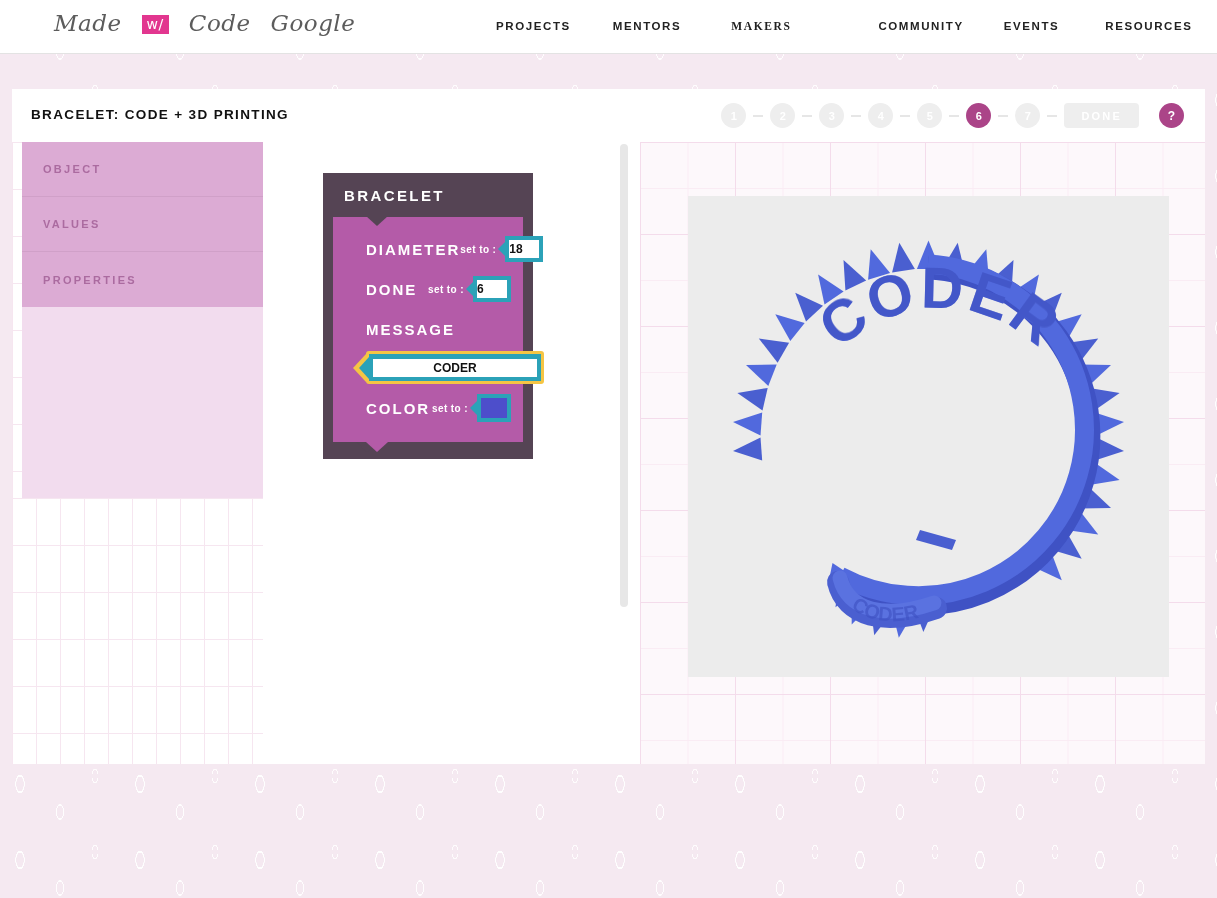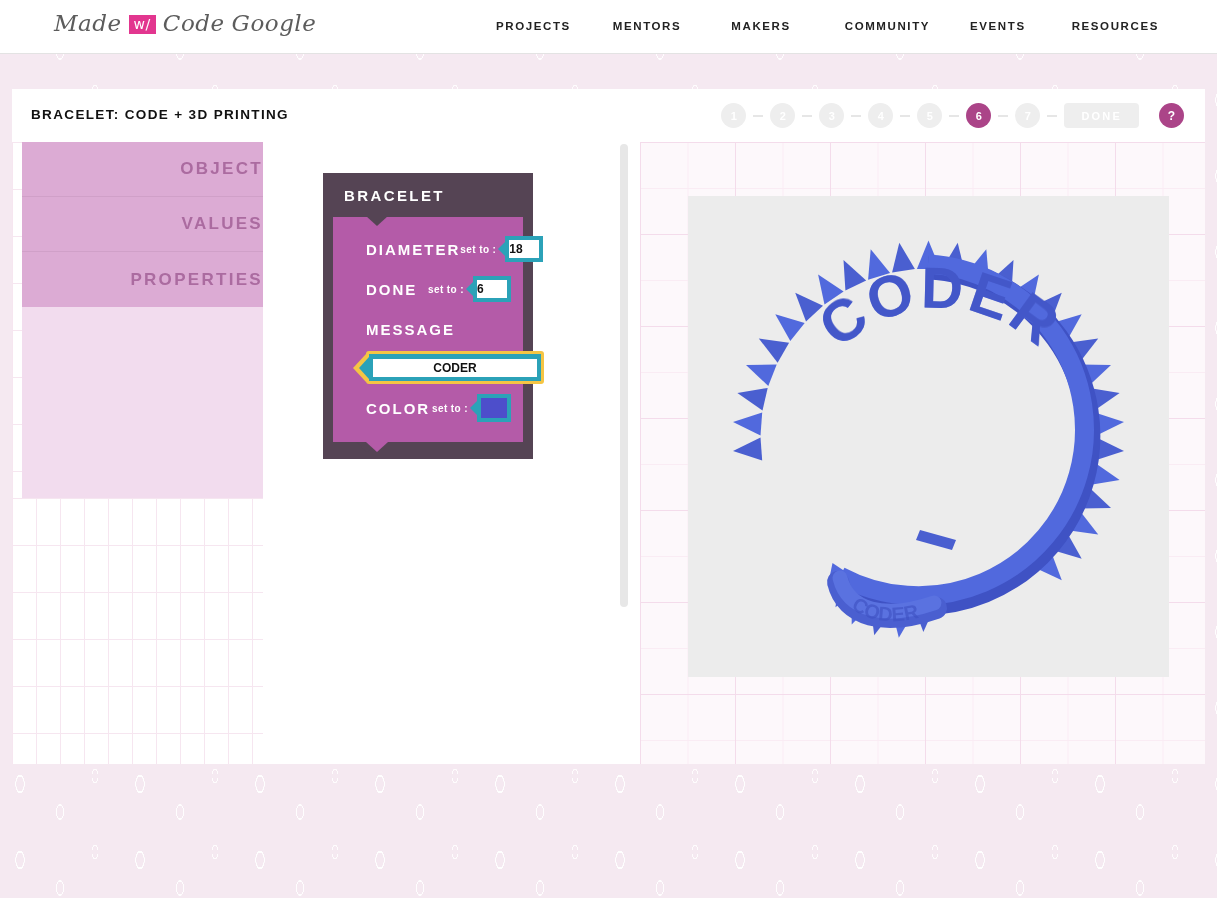--- a/index.html
+++ b/index.html
@@ -41,21 +41,21 @@
     display: flex;
     align-items: center;
   }
 
   .brand {
     position: absolute;
     left: 54px;
     top: 10px;
     display: flex;
     align-items: baseline;
-    gap: 7px;
+    gap: 20px;
     font-family: "DejaVu Serif", serif;
     font-size: 23px;
     color: #5c5c5c;
     letter-spacing: .5px;
     white-space: nowrap;
   }
   .brand .word { font-style: italic; }
   .brand .wbadge {
     display: inline-block;
     background: #e2368f;
@@ -80,21 +80,21 @@
     color: #222222;
     text-decoration: none;
     font-size: 11.5px;
     font-weight: bold;
     letter-spacing: 1.6px;
     padding: 4px 0;
     white-space: nowrap;
   }
   .nav-gap-0 { margin-right: 42px; }
   .nav-gap-1 { margin-right: 50px; }
-  .nav-gap-2 { margin-right: 40px; }
+  .nav-gap-2 { margin-right: 73px; font-family: Liberation Serif, serif; }
   .nav-gap-3 { margin-right: 40px; margin-left: 14px; }
   .nav-gap-4 { margin-right: 46px; }
 
   
   .app {
     position: absolute;
     left: 12px;
     top: 89px;
     width: 1193px;
     height: 675px;
@@ -206,29 +206,28 @@
     left: 10px; top: 0;
     width: 241px;
     height: 356px;
     background: #f2dcee;
   }
   .sidebar-items { background: #dcabd4; }
   .sidebar-item {
     height: 55px;
     display: flex;
     align-items: center;
-    padding-left: 12px;
+    padding-left: 21px;
     border-bottom: 1px solid #d0a0c8;
     color: #ab6ba0;
-    font-size: 17px;
+    font-size: 11px;
     font-weight: bold;
     letter-spacing: 2.3px;
     cursor: pointer;
     user-select: none;
-    justify-content: flex-end;
   }
   .sidebar-item:last-child { border-bottom: none; }
 
   
   .workspace {
     position: absolute;
     left: 251px; top: 0;
     width: 377px;
     height: 716px;
     background: #ffffff;

